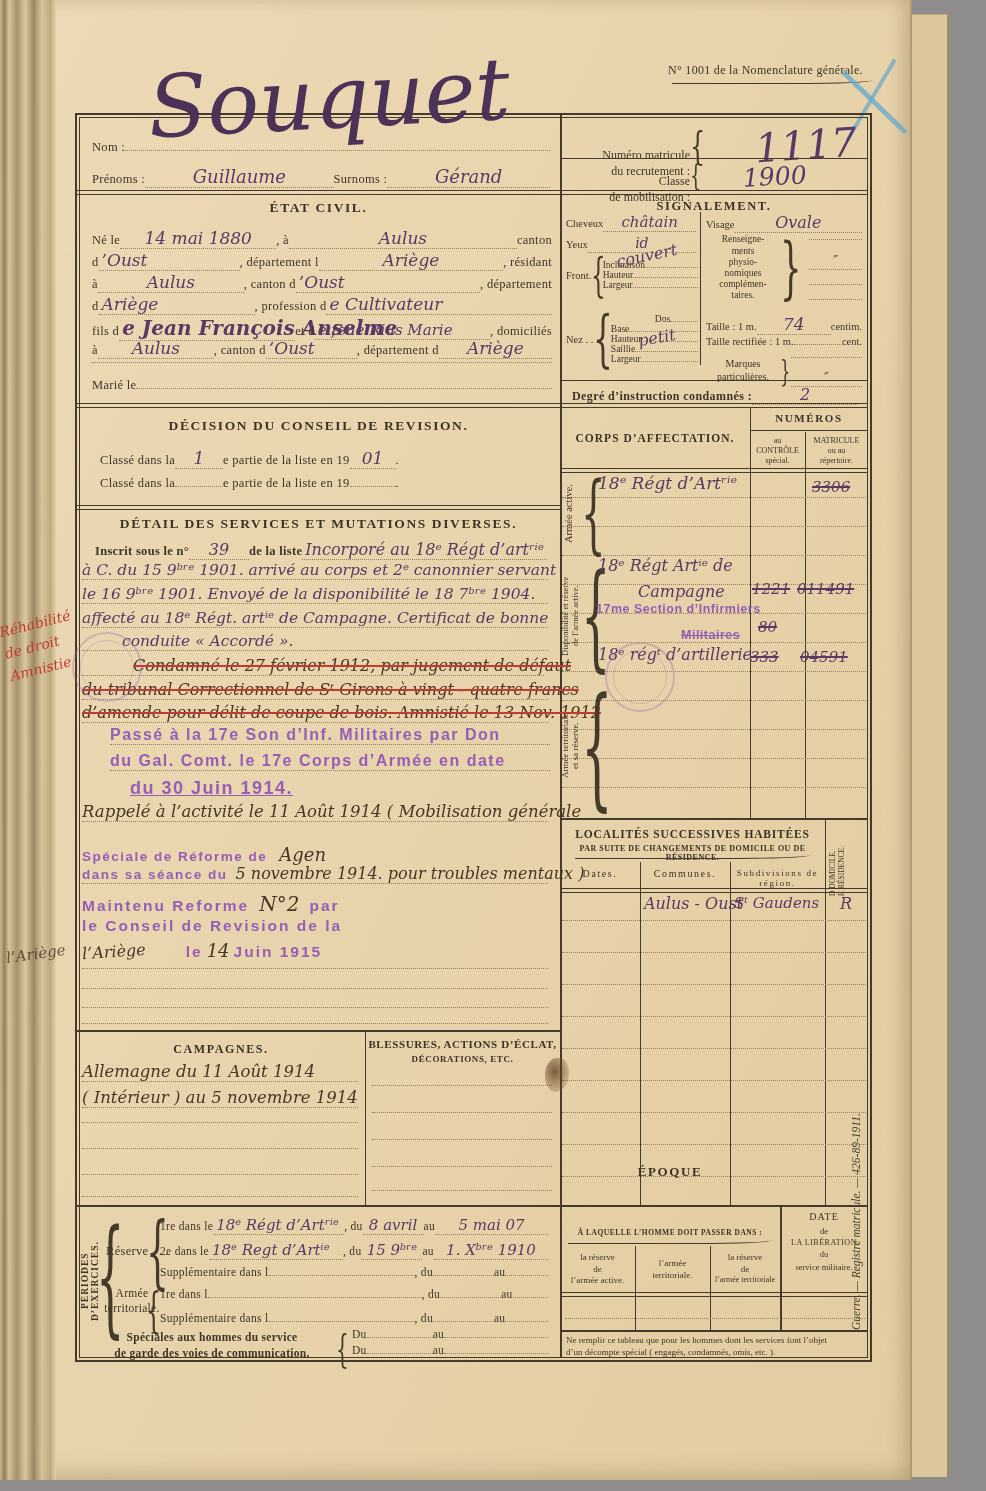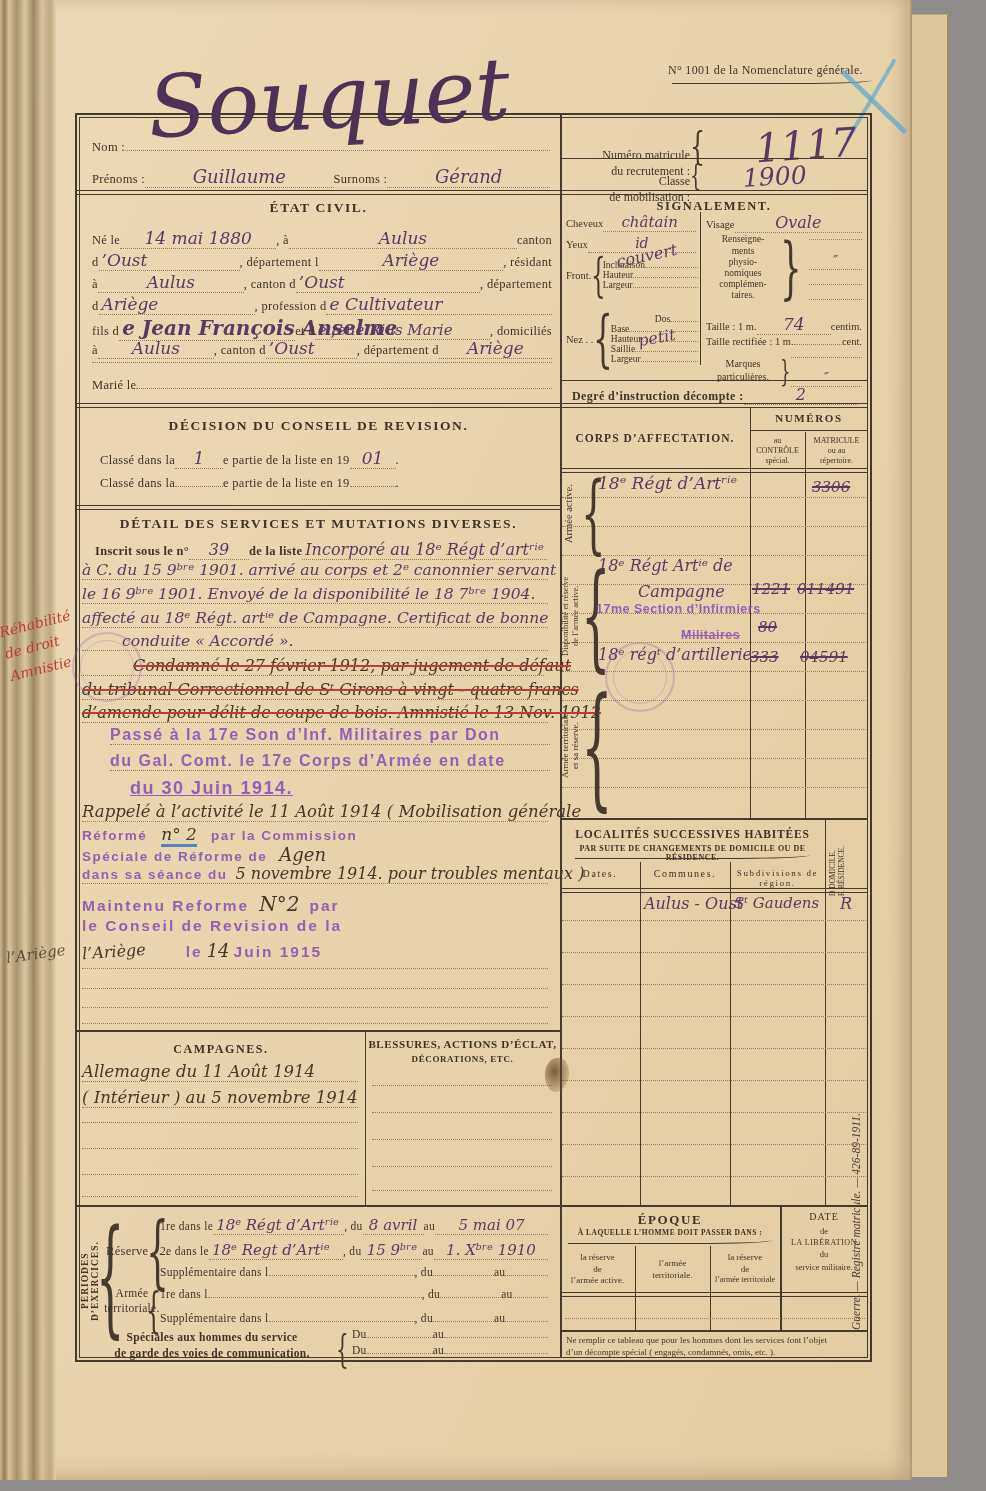--- a/index.html
+++ b/index.html
@@ -253,21 +253,21 @@
       <span class="sm" style="font-size:10px;">particulières.</span>
     </span>
     <span class="brace" style="position:static;font-size:30px;transform:scaleX(.55);">}</span>
     <span style="display:flex;flex-direction:column;flex:1;margin-left:-8px;gap:10px;">
       <span class="fill"></span>
       <span class="fill"><span class="hp" style="font-size:13px;">″</span></span>
     </span>
   </div>
   <div class="hr" style="left:560px;top:380px;width:308px;"></div>
   <div class="fline" style="left:572px;top:385px;width:286px;">
-    <span class="lbl" style="font-size:12px;font-weight:bold;letter-spacing:.4px;">Degré d’instruction décompte :</span>
+    <span class="lbl" style="font-size:12px;font-weight:bold;letter-spacing:.4px;">Degré d’instruction condamnés :</span>
     <span class="fill grow"><span class="hp" style="font-size:16px;">2</span></span>
   </div>
 
   <div class="title" style="left:77px;top:418px;width:483px;">DÉCISION DU CONSEIL DE REVISION.</div>
   <div class="fline" style="left:100px;top:448px;width:360px;">
     <span class="lbl">Classé dans la</span>
     <span class="fill" style="width:42px;"><span class="hp" style="font-size:17px;">1</span></span>
     <span class="lbl">e partie de la liste en 19</span>
     <span class="fill" style="width:40px;"><span class="hp" style="font-size:17px;">01</span></span>
     <span class="lbl">.</span>
@@ -319,25 +319,20 @@
       <span class="stamp" style="font-size:16px;">du Gal. Comt. le 17e Corps d’Armée en date</span>
     </div>
   <div class="fline" style="left:130px;top:778px;width:260px;">
       <span class="stamp" style="font-size:18px;text-decoration:underline;">du 30 Juin 1914.</span>
     </div>
 
   <div class="fline" style="left:82px;top:802px;width:466px;border-bottom:1px dotted #96805a;">
       <span class="hd" style="font-size:16.5px;">Rappelé à l’activité le 11 Août 1914 ( Mobilisation générale</span>
     </div>
 
-  <div class="fline" style="left:82px;top:824px;width:466px;">
-    <span class="stamp" style="font-size:13.5px;">Réformé</span>
-    <span class="hd" style="font-size:17px;margin:0 14px;border-bottom:3px solid #4f86c0;">n° 2</span>
-    <span class="stamp" style="font-size:13.5px;">par la Commission</span>
-  </div>
   <div class="fline" style="left:82px;top:844px;width:466px;">
     <span class="stamp" style="font-size:13.5px;">Spéciale de Réforme de</span>
     <span class="hd" style="font-size:18px;margin-left:12px;">Agen</span>
   </div>
   <div class="fline" style="left:82px;top:864px;width:466px;border-bottom:1px dotted #96805a;">
     <span class="stamp" style="font-size:13.5px;">dans sa séance du</span>
     <span class="hd" style="font-size:16px;margin-left:8px;">5 novembre 1914. pour troubles mentaux )</span>
   </div>
 
   <div class="fline" style="left:82px;top:892px;width:466px;">
@@ -546,21 +541,21 @@
     <span class="fill grow"></span>
   </div>
   <div class="fline" style="left:352px;top:1344px;width:196px;">
     <span class="lbl" style="font-size:11.5px;">Du</span>
     <span class="fill" style="width:60px;"></span>
     <span class="lbl" style="font-size:11.5px;">au</span>
     <span class="fill grow"></span>
   </div>
 
   <div class="vr2" style="left:780px;top:1205px;height:125px;"></div>
-  <div class="title" style="left:560px;top:1212px;width:220px;font-size:13px;">ÉPOQUE</div>
+  <div class="title" style="left:560px;top:1164px;width:220px;font-size:13px;">ÉPOQUE</div>
   <div class="title" style="left:560px;top:1228px;width:220px;font-size:7.5px;letter-spacing:.5px;">À LAQUELLE L’HOMME DOIT PASSER DANS :</div>
   <div class="sq" style="left:568px;top:1238px;width:204px;"></div>
   <div class="vr" style="left:635px;top:1246px;height:84px;"></div>
   <div class="vr" style="left:710px;top:1246px;height:84px;"></div>
 
   <div class="abs" style="left:560px;top:1252px;width:75px;text-align:center;line-height:1.3;">
     <span class="xs" style="display:block;font-size:9px;">la réserve</span>
     <span class="xs" style="display:block;font-size:9px;">de</span>
     <span class="xs" style="display:block;font-size:9px;">l’armée active.</span>
   </div>

